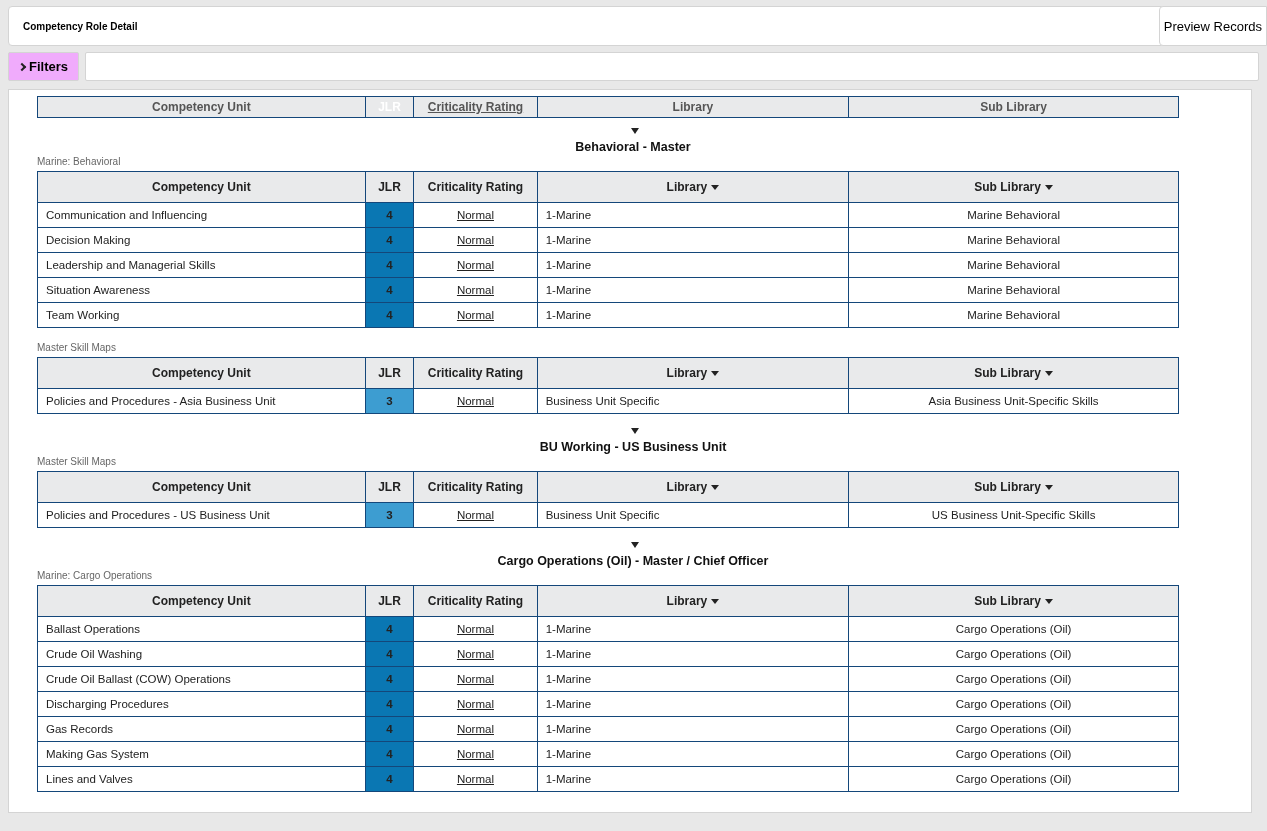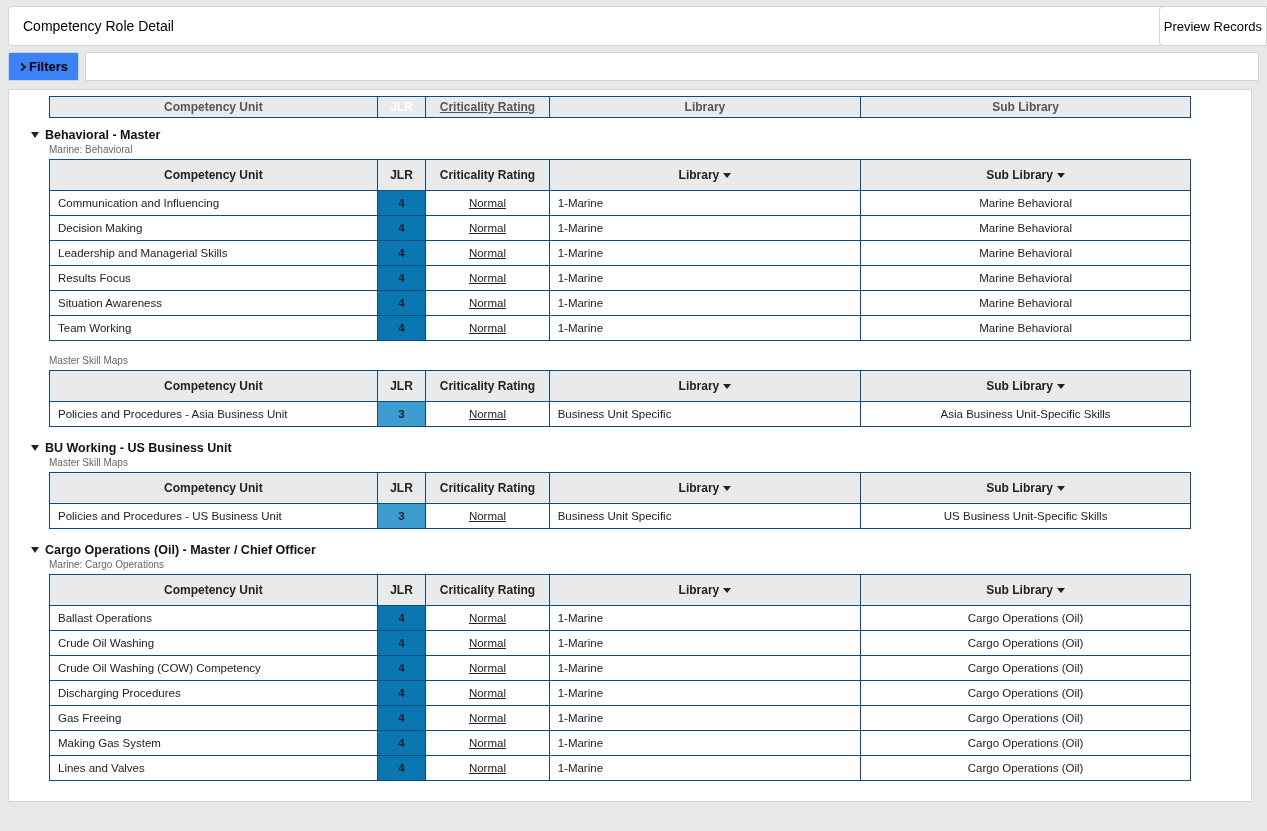--- a/index.html
+++ b/index.html
@@ -15,43 +15,43 @@
     align-items: center;
     justify-content: space-between;
     background: #fff;
     border: 1px solid #d4d4d4;
     border-radius: 4px;
     margin: 6px 8px 6px 8px;
     padding: 10px 14px;
     height: 40px;
   }
   .header-title {
-    font-weight: 400;
-    font-size: 14px;
+    font-weight: 700;
+    font-size: 10px;
   }
   .preview-btn {
     position: fixed;
     right: 0;
     top: 6px;
     background: #fff;
     border: 1px solid #d4d4d4;
     border-radius: 4px 0 0 4px;
     padding: 11px 4px;
     font-size: 13px;
     height: 40px;
     cursor: pointer;
   }
   .filters-row {
     display: flex;
     align-items: stretch;
     margin: 0 8px 8px 8px;
     gap: 6px;
   }
   .filters-btn {
-    background: #3b82f6;
+    background: #f0abfc;
     border: 1px solid #d4d4d4;
     border-radius: 2px;
     padding: 6px 10px;
     font-size: 13px;
     font-weight: 700;
     display: inline-flex;
     align-items: center;
     gap: 4px;
     cursor: pointer;
   }
@@ -59,21 +59,21 @@
     flex: 1;
     border: 1px solid #d4d4d4;
     border-radius: 2px;
     padding: 4px 8px;
     background: #fff;
   }
   .report-body {
     background: #fff;
     border: 1px solid #d4d4d4;
     margin: 0 15px 8px 8px;
-    padding: 6px 0 6px 18px;
+    padding: 6px 0 6px 6px;
   }
   .partial-table {
     margin-left: 22px;
     margin-right: 0;
     margin-bottom: 10px;
   }
   .partial-table table {
     width: 1142px;
     border-collapse: collapse;
     border: 1px solid #14477a;
@@ -88,20 +88,21 @@
     padding: 3px 4px;
     height: 16px;
     overflow: hidden;
   }
   .group-block { margin: 6px 0 14px 0; }
   .group-header {
     display: flex;
     align-items: center;
     gap: 6px;
     cursor: pointer;
+    flex-direction: column;
   }
   .caret-down {
     width: 0; height: 0;
     border-left: 4px solid transparent;
     border-right: 4px solid transparent;
     border-top: 6px solid #222;
     margin-left: 4px;
   }
   .group-title {
     font-weight: 700;
@@ -239,27 +240,20 @@
               <td class="col-sublib">Marine Behavioral</td>
             </tr>
             <tr>
               <td class="col-unit">Leadership and Managerial Skills</td>
               <td class="col-jlr jlr-4">4</td>
               <td class="col-crit">Normal</td>
               <td class="col-lib">1-Marine</td>
               <td class="col-sublib">Marine Behavioral</td>
             </tr>
             <tr>
-              <td class="col-unit">Results Focus</td>
-              <td class="col-jlr jlr-4">4</td>
-              <td class="col-crit">Normal</td>
-              <td class="col-lib">1-Marine</td>
-              <td class="col-sublib">Marine Behavioral</td>
-            </tr>
-            <tr>
               <td class="col-unit">Situation Awareness</td>
               <td class="col-jlr jlr-4">4</td>
               <td class="col-crit">Normal</td>
               <td class="col-lib">1-Marine</td>
               <td class="col-sublib">Marine Behavioral</td>
             </tr>
             <tr>
               <td class="col-unit">Team Working</td>
               <td class="col-jlr jlr-4">4</td>
               <td class="col-crit">Normal</td>
@@ -380,35 +374,35 @@
               <td class="col-sublib">Cargo Operations (Oil)</td>
             </tr>
             <tr>
               <td class="col-unit">Crude Oil Washing</td>
               <td class="col-jlr jlr-4">4</td>
               <td class="col-crit">Normal</td>
               <td class="col-lib">1-Marine</td>
               <td class="col-sublib">Cargo Operations (Oil)</td>
             </tr>
             <tr>
-              <td class="col-unit">Crude Oil Washing (COW) Competency</td>
+              <td class="col-unit">Crude Oil Ballast (COW) Operations</td>
               <td class="col-jlr jlr-4">4</td>
               <td class="col-crit">Normal</td>
               <td class="col-lib">1-Marine</td>
               <td class="col-sublib">Cargo Operations (Oil)</td>
             </tr>
             <tr>
               <td class="col-unit">Discharging  Procedures</td>
               <td class="col-jlr jlr-4">4</td>
               <td class="col-crit">Normal</td>
               <td class="col-lib">1-Marine</td>
               <td class="col-sublib">Cargo Operations (Oil)</td>
             </tr>
             <tr>
-              <td class="col-unit">Gas Freeing</td>
+              <td class="col-unit">Gas Records</td>
               <td class="col-jlr jlr-4">4</td>
               <td class="col-crit">Normal</td>
               <td class="col-lib">1-Marine</td>
               <td class="col-sublib">Cargo Operations (Oil)</td>
             </tr>
             <tr>
               <td class="col-unit">Making Gas System</td>
               <td class="col-jlr jlr-4">4</td>
               <td class="col-crit">Normal</td>
               <td class="col-lib">1-Marine</td>

